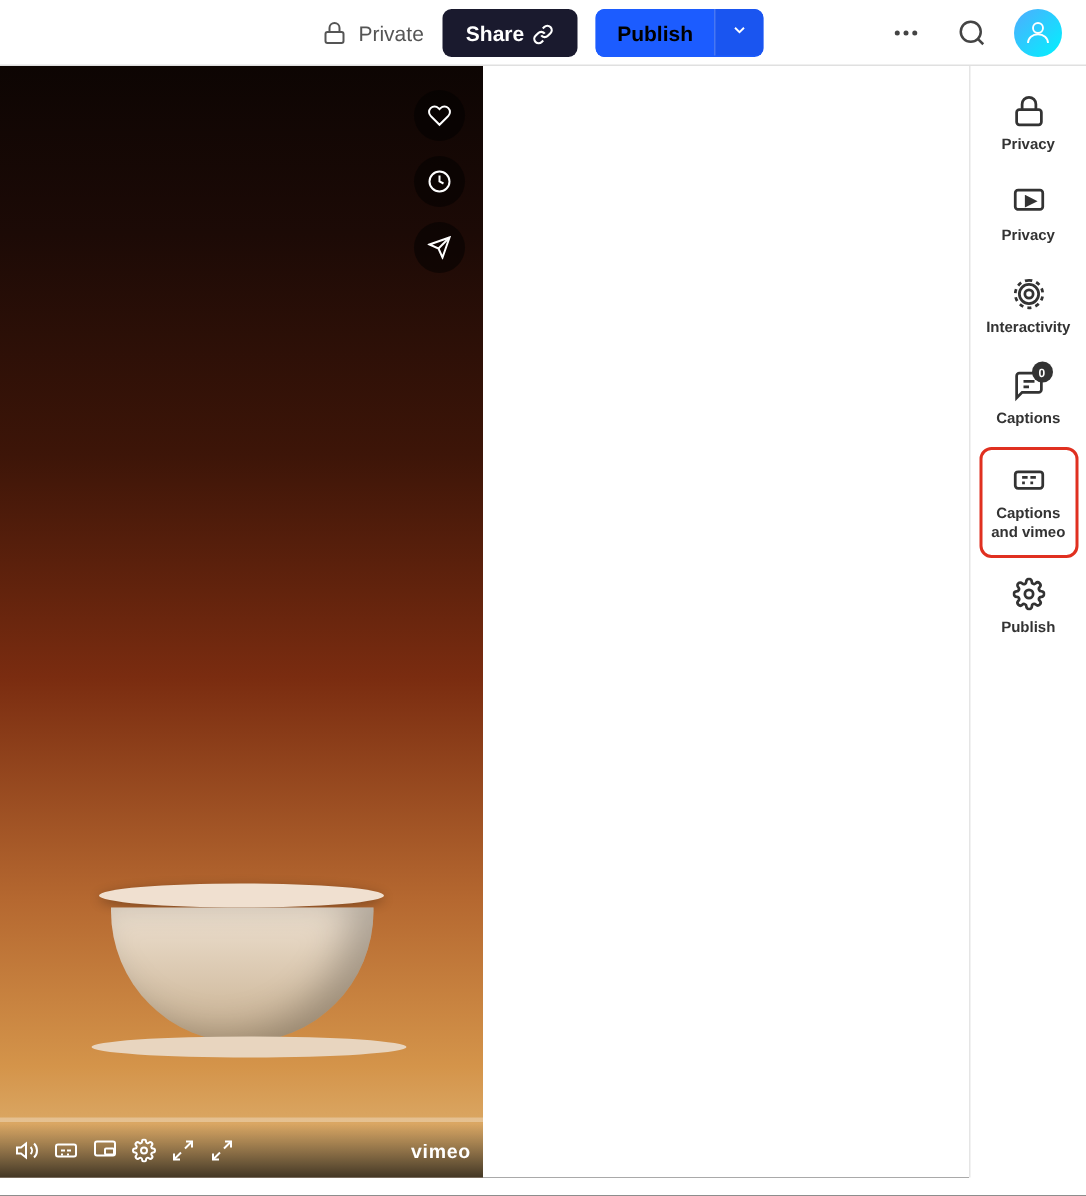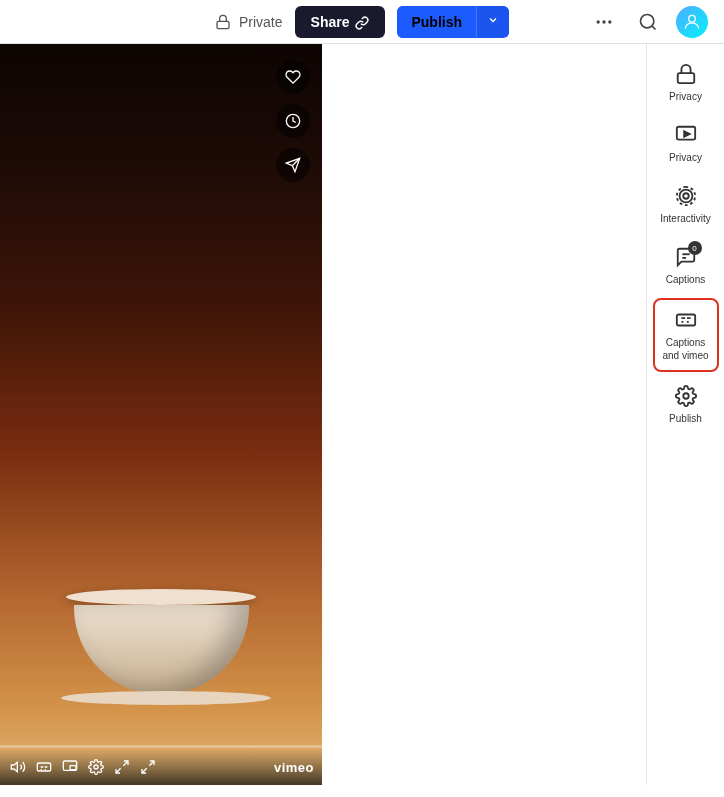--- a/index.html
+++ b/index.html
@@ -213,20 +213,21 @@
     
     .sidebar {
       width: 78px;
       background: #fff;
       border-left: 1px solid #e5e5e5;
       display: flex;
       flex-direction: column;
       align-items: center;
       padding: 10px 0;
       gap: 4px;
+      font-weight: bold;
     }
     .sidebar-item {
       display: flex;
       flex-direction: column;
       align-items: center;
       justify-content: center;
       width: 66px;
       padding: 8px 4px;
       border-radius: 8px;
       cursor: pointer;

